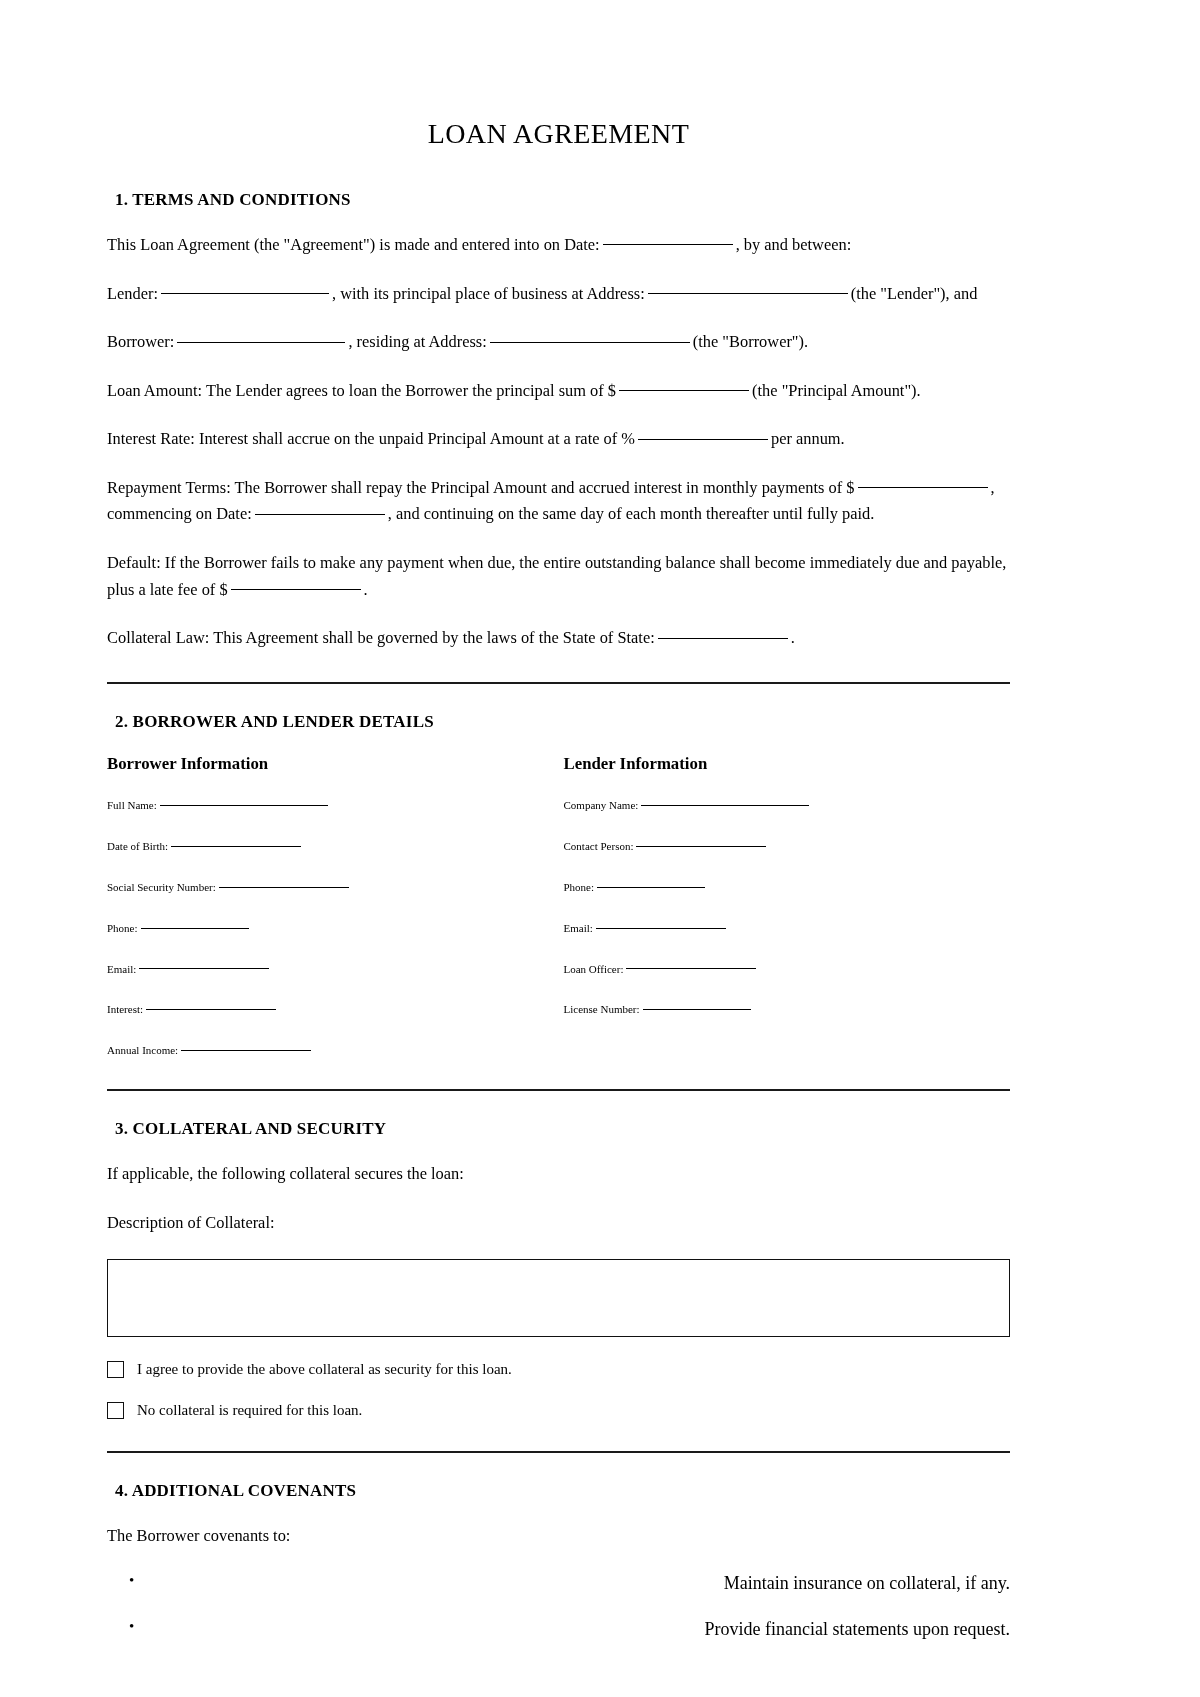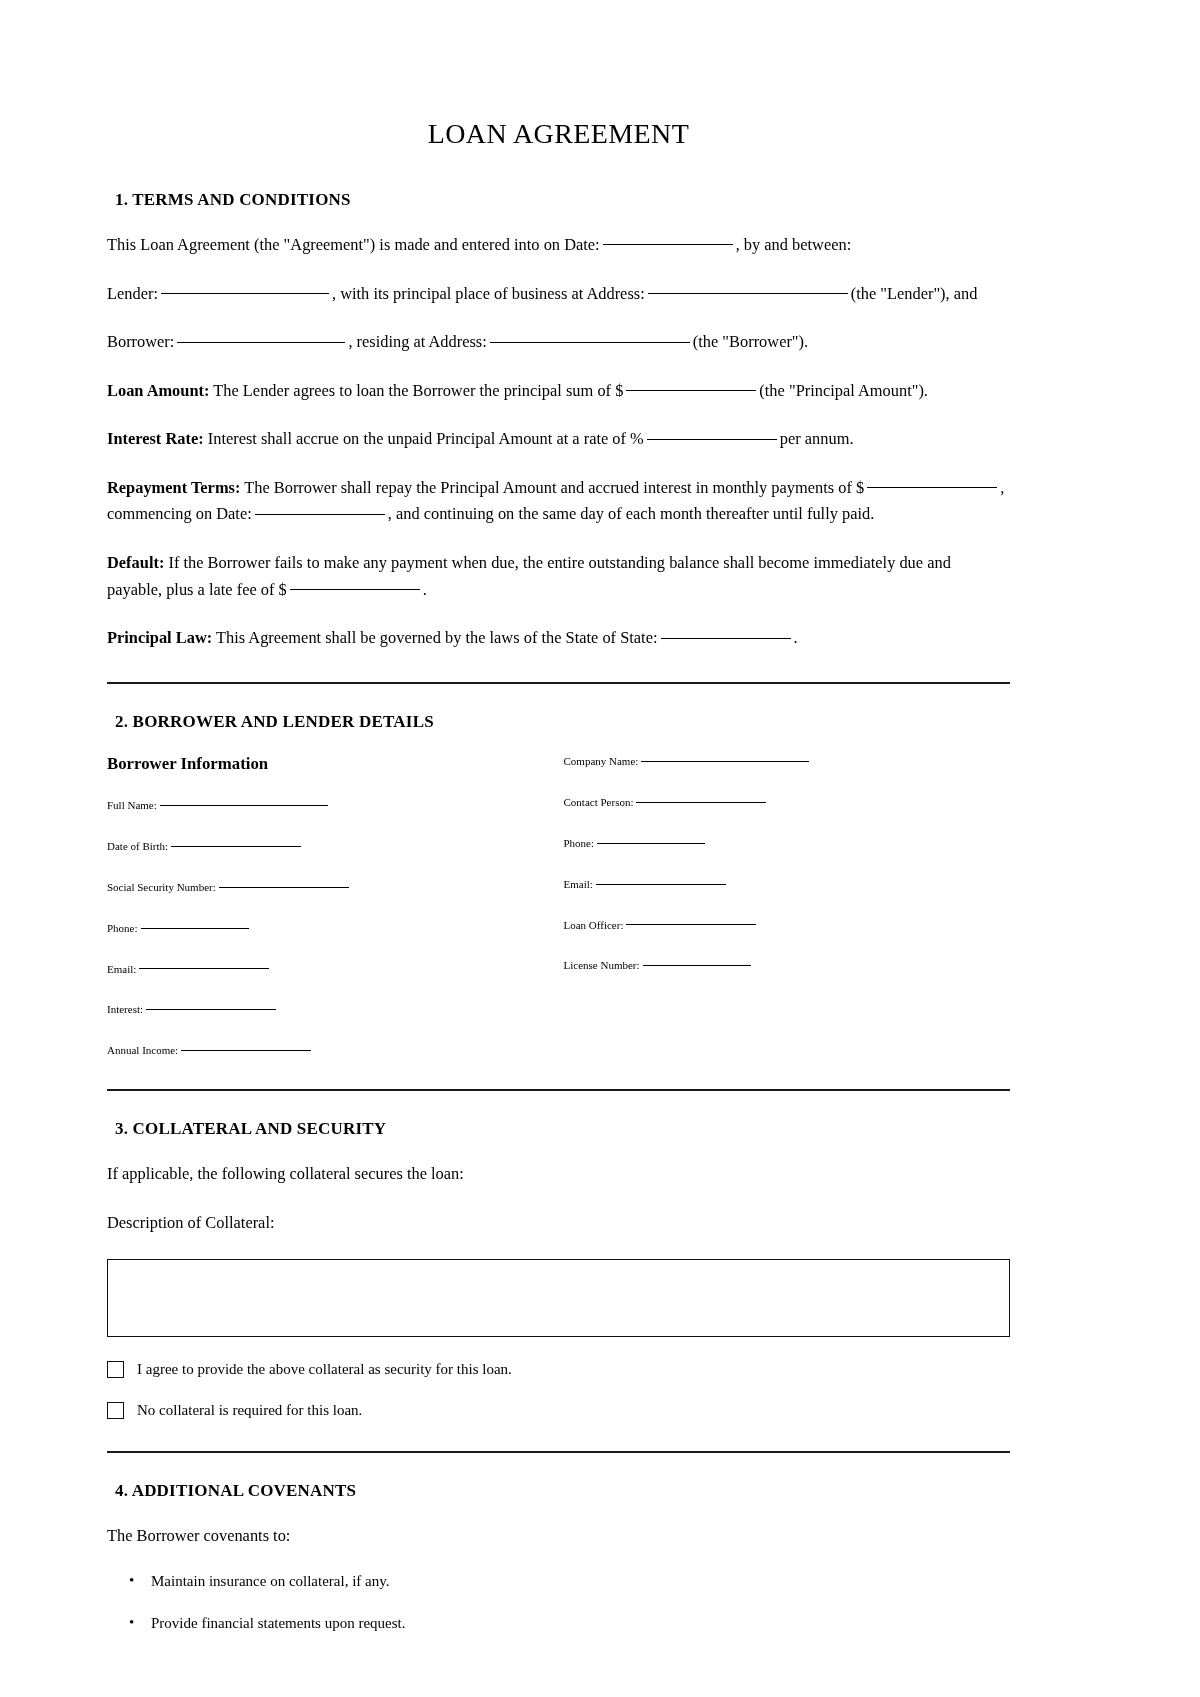--- a/index.html
+++ b/index.html
@@ -35,21 +35,21 @@
     letter-spacing: 0.2px;
     margin: 0 0 22px 8px;
   }
   p.para {
     font-size: 16.4px;
     line-height: 1.62;
     margin: 0 0 22px 0;
     text-align: left;
   }
   p.para:last-child { margin-bottom: 0; }
-  .lbl-bold { font-weight: bold; }
+  .lbl-bold { font-weight: normal; }
 
   
   .blank {
     display: inline-block;
     vertical-align: 0.28em;
     border-bottom: 1.6px solid #000;
     height: 0;
     margin: 0 3px;
   }
   .bl-md { width: 108px; }
@@ -107,24 +107,25 @@
     flex: none;
   }
   .check-label { font-size: 15px; line-height: 1.4; }
 
   ul.covenants {
     margin: 16px 0 0 0;
     padding-left: 44px;
     list-style: none;
   }
   ul.covenants li {
-    font-size: 15px;
+    font-size: 18px;
     line-height: 1.4;
     margin-bottom: 21px;
     position: relative;
+    text-align: right;
   }
   ul.covenants li::before {
     content: "\2022";
     position: absolute;
     left: -22px;
     top: -1px;
     font-size: 15px;
   }
 </style>
 </head>
@@ -163,21 +164,21 @@
       <span class="lbl-bold">Repayment Terms:</span>
       <span>The Borrower shall repay the Principal Amount and accrued interest in monthly payments of $</span><span class="blank bl-lg"></span><span>, commencing on Date:</span><span class="blank bl-lg"></span><span>, and continuing on the same day of each month thereafter until fully paid.</span>
     </p>
 
     <p class="para">
       <span class="lbl-bold">Default:</span>
       <span>If the Borrower fails to make any payment when due, the entire outstanding balance shall become immediately due and payable, plus a late fee of $</span><span class="blank bl-lg"></span><span>.</span>
     </p>
 
     <p class="para">
-      <span class="lbl-bold">Principal Law:</span>
+      <span class="lbl-bold">Collateral Law:</span>
       <span>This Agreement shall be governed by the laws of the State of State:</span><span class="blank bl-lg"></span><span>.</span>
     </p>
   </div>
 
   <hr class="rule">
 
   <div>
     <div class="section-heading">2. BORROWER AND LENDER DETAILS</div>
 
     <div class="cols">
@@ -202,20 +203,21 @@
         </div>
         <div class="field">
           <span>Interest:</span><span class="blank bl-lg"></span>
         </div>
         <div class="field">
           <span>Annual Income:</span><span class="blank bl-lg"></span>
         </div>
       </div>
 
       <div class="col col-right">
+        <div class="col-title">Lender Information</div>
 
         <div class="field">
           <span>Company Name:</span><span class="blank bl-xl"></span>
         </div>
         <div class="field">
           <span>Contact Person:</span><span class="blank bl-lg"></span>
         </div>
         <div class="field">
           <span>Phone:</span><span class="blank bl-md"></span>
         </div>

